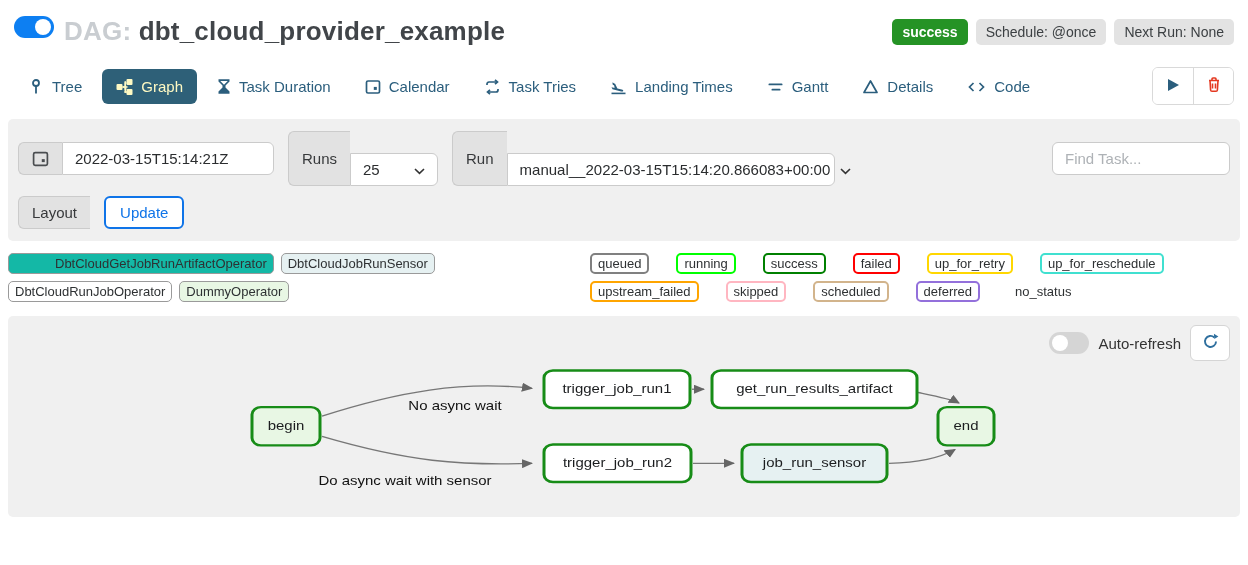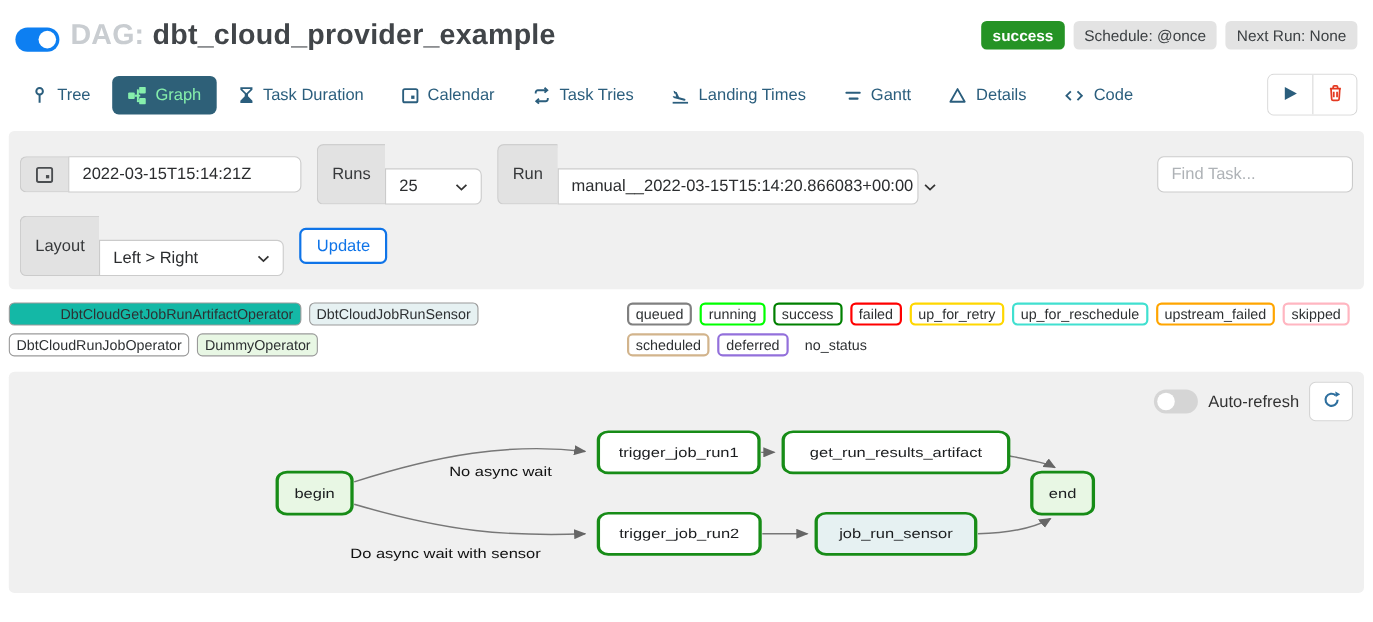--- a/index.html
+++ b/index.html
@@ -2,39 +2,39 @@
 <html><head>
 <meta charset="utf-8">
 <style>
   * { box-sizing: border-box; margin: 0; padding: 0; }
   html,body { width:1248px; height:565px; background:#fff; overflow:hidden;
     font-family:"Liberation Sans", sans-serif; color:#3c4043; }
 
   
   .dag-header { display:flex; align-items:center; justify-content:space-between;
     padding:16px 14px 6px 14px; }
-  .header-left { display:flex; align-items:flex-end; gap:10px; }
+  .header-left { display:flex; align-items:flex-start; gap:10px; }
   .switch { position:relative; width:40px; height:22px; border-radius:11px; display:inline-block; cursor:pointer; }
   .switch .knob { position:absolute; top:3px; width:16px; height:16px; border-radius:50%; background:#fff; }
   .switch.on { background:#0d7ff2; } .switch.on .knob { right:3px; }
   .switch.off { background:#d5d5d5; } .switch.off .knob { left:3px; }
   .dag-title { font-size:26px; font-weight:bold; color:#414549; letter-spacing:.2px; }
   .dag-title .prefix { color:#c9cdd1; }
   .header-right { display:flex; align-items:center; gap:8px; }
   .badge { font-size:14px; padding:5px 10px; border-radius:5px; white-space:nowrap; }
   .badge.success { background:#259325; color:#fff; font-weight:bold; }
   .badge.gray { background:#e3e3e3; color:#3c4043; }
 
   
   .tabbar { display:flex; align-items:center; justify-content:space-between; padding:14px 14px 10px 14px; }
   .tab-list { display:flex; align-items:center; gap:6px; }
   .tab { display:flex; align-items:flex-end; gap:8px; padding:9px 14px; border-radius:6px;
     color:#2b5e7d; font-size:15px; font-weight:500; cursor:pointer; white-space:nowrap; }
   .tab svg { display:block; }
-  .tab.active { background:#2e6078; color:#86efac; }
+  .tab.active { background:#2e6078; color:#fef9c3; }
   .action-group { display:flex; border:1px solid #d9d9d9; border-radius:6px; overflow:hidden; background:#fff; }
   .action-btn { width:40px; height:36px; background:#fff; border:none; display:flex;
     align-items:center; justify-content:center; cursor:pointer; }
   .action-btn + .action-btn { border-left:1px solid #d9d9d9; }
 
   
   .filter-panel { margin:4px 8px 0 8px; background:#f0f0f0; border-radius:5px; padding:12px 10px; }
   .filter-row { display:flex; align-items:center; gap:14px; }
   .filter-row + .filter-row { margin-top:10px; }
   .input-group { display:flex; align-items:stretch; }
@@ -54,21 +54,21 @@
     padding:6px 14px; font-size:15px; font-weight:500; cursor:pointer;
     font-family:"Liberation Sans",sans-serif; }
 
   
   .legend { display:flex; align-items:flex-start; padding:12px 8px 6px 8px; gap:10px; }
   .operator-legend { width:552px; display:flex; flex-wrap:wrap; gap:7px; }
   .status-legend { flex:1; display:flex; flex-wrap:wrap; gap:7px; align-items:center; }
   .op-chip { border:1.5px solid #9a9a9a; border-radius:5px; padding:2px 6px; font-size:13px;
     color:#2e3133; white-space:nowrap; cursor:default; }
   .st-chip { border-width:2px; border-style:solid; border-radius:5px; padding:1px 6px;
-    font-size:13px; color:#2e3133; white-space:nowrap; cursor:pointer; }
+    font-size:13px; color:#2e3133; white-space:nowrap; cursor:pointer;margin-left:20px; }
   .st-chip.plain { border-color:transparent; cursor:default; }
 
   
   .graph-panel { position:relative; margin:8px 8px 0 8px; height:201px;
     background:#f0f0f0; border-radius:5px; }
   .graph-controls { position:absolute; top:9px; right:10px; display:flex; align-items:center;
     gap:9px; z-index:2; }
   .ar-label { font-size:15px; color:#333; }
   .refresh-btn { width:40px; height:36px; background:#fff; border:1px solid #d5d5d5;
     border-radius:6px; display:flex; align-items:center; justify-content:center; cursor:pointer; }
@@ -226,26 +226,20 @@
         <span><svg width="11" height="8" viewBox="0 0 11 8" fill="none" stroke="#333" stroke-width="1.6">
               <polyline points="1,2 5.5,6.3 10,2"></polyline>
             </svg></span>
       </div>
     </div>
     <input class="text-input find-task" placeholder="Find Task..." style="">
   </div>
   <div class="filter-row">
     <div class="input-group">
       <span class="addon">Layout</span>
-      <div class="select layout-select">
-        <span>Left &gt; Right</span>
-        <span><svg width="11" height="8" viewBox="0 0 11 8" fill="none" stroke="#333" stroke-width="1.6">
-              <polyline points="1,2 5.5,6.3 10,2"></polyline>
-            </svg></span>
-      </div>
     </div>
     <button class="update-btn">Update</button>
   </div>
 </section>
 
 <section class="legend">
   <div class="operator-legend" id="operator-legend">
       <span class="op-chip" style="background: #14b8a6; padding-left: 46px;">DbtCloudGetJobRunArtifactOperator</span>
       <span class="op-chip" style="background: rgb(230, 241, 242);">DbtCloudJobRunSensor</span>
       <span class="op-chip" style="background: rgb(255, 255, 255);">DbtCloudRunJobOperator</span>

